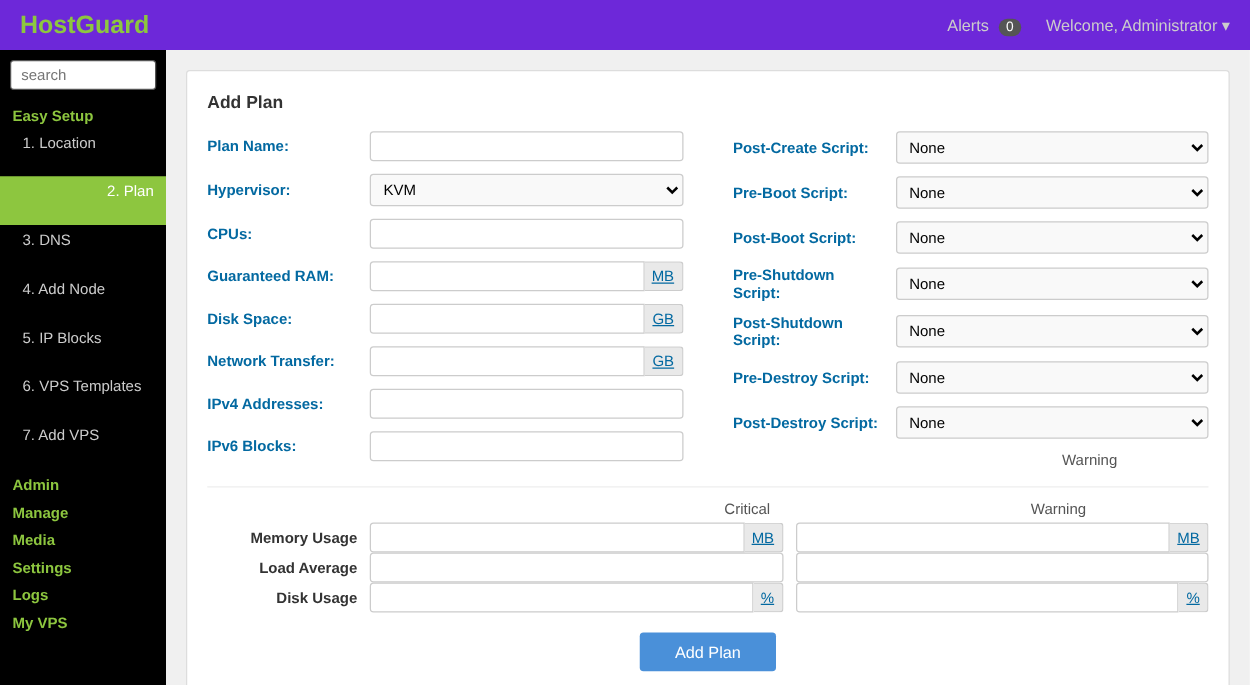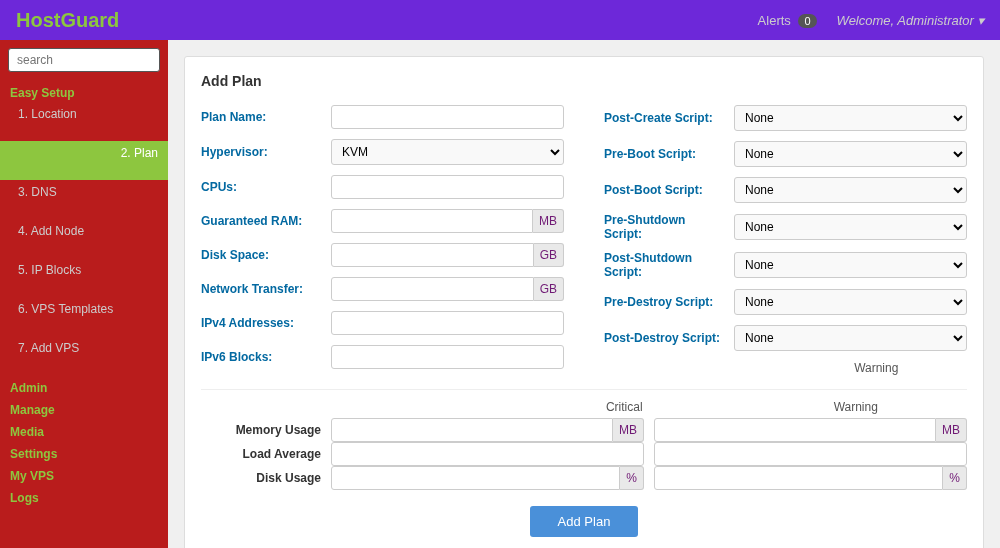--- a/index.html
+++ b/index.html
@@ -3,28 +3,28 @@
   <meta charset="utf-8">
   <style>
     * { box-sizing: border-box; margin: 0; padding: 0; }
     body { font-family: Arial, Helvetica, sans-serif; font-size: 13px; background: #1a1a1a; color: #333; display: flex; flex-direction: column; height: 548px; width: 1000px; overflow: hidden; }
 
     
     .header { background: #6d28d9; display: flex; align-items: center; justify-content: space-between; padding: 0 16px; height: 40px; flex-shrink: 0; }
     .logo { color: #8dc63f; font-size: 20px; font-weight: bold; }
     .header-right { display: flex; align-items: flex-start; gap: 20px; color: #ccc; font-size: 13px; }
     .alerts-badge { background: #555; color: #fff; border-radius: 10px; padding: 1px 6px; font-size: 11px; margin-left: 4px; }
-    .welcome-dropdown { cursor: pointer; color: #ccc; font-style: italic; }
+    .welcome-dropdown { cursor: pointer; color: #ccc; }
     .welcome-dropdown::after { content: ' ▾'; }
 
     
     .layout { display: flex; flex: 1; overflow: hidden; }
 
     
-    .sidebar { background: #b91c1c; width: 168px; flex-shrink: 0; display: flex; flex-direction: column; overflow-y: auto; }
+    .sidebar { background: #000000; width: 133px; flex-shrink: 0; display: flex; flex-direction: column; overflow-y: auto; }
     .search-box { padding: 8px; }
     .search-box input { width: 100%; background: #fff; border: 1px solid #555; color: #333; padding: 4px 8px; font-size: 12px; border-radius: 3px; }
     .sidebar-section { color: #8dc63f; padding: 6px 10px 2px 10px; font-size: 12px; font-weight: bold; }
     .sidebar-item { padding: 5px 10px 20px 18px; color: #ccc; cursor: pointer; font-size: 12px; }
     .sidebar-item.active { background: #8dc63f; color: #fff; text-align: right; }
     .sidebar-section-label { color: #8dc63f; padding: 6px 10px 2px 10px; font-size: 12px; font-weight: bold; cursor: pointer; }
 
     
     .main { flex: 1; background: #f0f0f0; overflow-y: auto; padding: 16px; }
     .panel { background: #fff; border: 1px solid #ddd; border-radius: 3px; padding: 16px; }
@@ -32,21 +32,21 @@
 
     
     .form-grid { display: flex; gap: 40px; }
     .form-col { flex: 1; }
     .form-row { display: flex; align-items: center; margin-bottom: 10px; }
     .form-label { width: 130px; text-align: left; padding-right: 10px; font-size: 12px; font-weight: bold; color: #0369a1; flex-shrink: 0; }
     .form-input { flex: 1; }
     .form-input input { width: 100%; border: 1px solid #ccc; padding: 4px 6px; font-size: 12px; border-radius: 3px; background: #fff; }
     .form-input-with-suffix { display: flex; align-items: center; }
     .form-input-with-suffix input { flex: 1; border: 1px solid #ccc; padding: 4px 6px; font-size: 12px; border-radius: 3px 0 0 3px; background: #fff; }
-    .suffix { background: #e9e9e9; border: 1px solid #ccc; border-left: none; padding: 4px 6px; font-size: 12px; color: #701a75; border-radius: 0 3px 3px 0; }
+    .suffix { background: #e9e9e9; border: 1px solid #ccc; border-left: none; padding: 4px 6px; font-size: 12px; color: #0369a1; border-radius: 0 3px 3px 0; text-decoration: underline; }
     .form-select { width: 100%; border: 1px solid #ccc; padding: 4px 6px; font-size: 12px; border-radius: 3px; background: #f9f9f9; appearance: auto; }
 
     .crit-warn-row { display: flex; align-items: center; }
     .crit-warn-label { width: 130px; text-align: right; padding-right: 10px; font-size: 12px; font-weight: bold; color: #333; flex-shrink: 0; }
     .crit-warn-inputs { display: flex; gap: 10px; flex: 1; }
     .crit-warn-input { flex: 1; }
     .crit-warn-input input { width: 100%; border: 1px solid #ccc; padding: 4px 6px; font-size: 12px; border-radius: 3px 0 0 3px; background: #fff; }
 
     
     .btn-add-plan { display: block; margin: 16px auto 4px auto; background: #4a90d9; color: #fff; border: none; padding: 8px 28px; font-size: 13px; border-radius: 3px; cursor: pointer; }
@@ -79,22 +79,22 @@
     <div class="sidebar-item active">2. Plan</div>
     <div class="sidebar-item">3. DNS</div>
     <div class="sidebar-item">4. Add Node</div>
     <div class="sidebar-item">5. IP Blocks</div>
     <div class="sidebar-item">6. VPS Templates</div>
     <div class="sidebar-item">7. Add VPS</div>
     <div class="sidebar-section-label">Admin</div>
     <div class="sidebar-section-label">Manage</div>
     <div class="sidebar-section-label">Media</div>
     <div class="sidebar-section-label">Settings</div>
+    <div class="sidebar-section-label">Logs</div>
     <div class="sidebar-section-label">My VPS</div>
-    <div class="sidebar-section-label">Logs</div>
   </div>
 
   <div class="main">
     <div class="panel">
       <div class="panel-title">Add Plan</div>
 
       <div class="form-grid">
 
         <div class="form-col">
 

